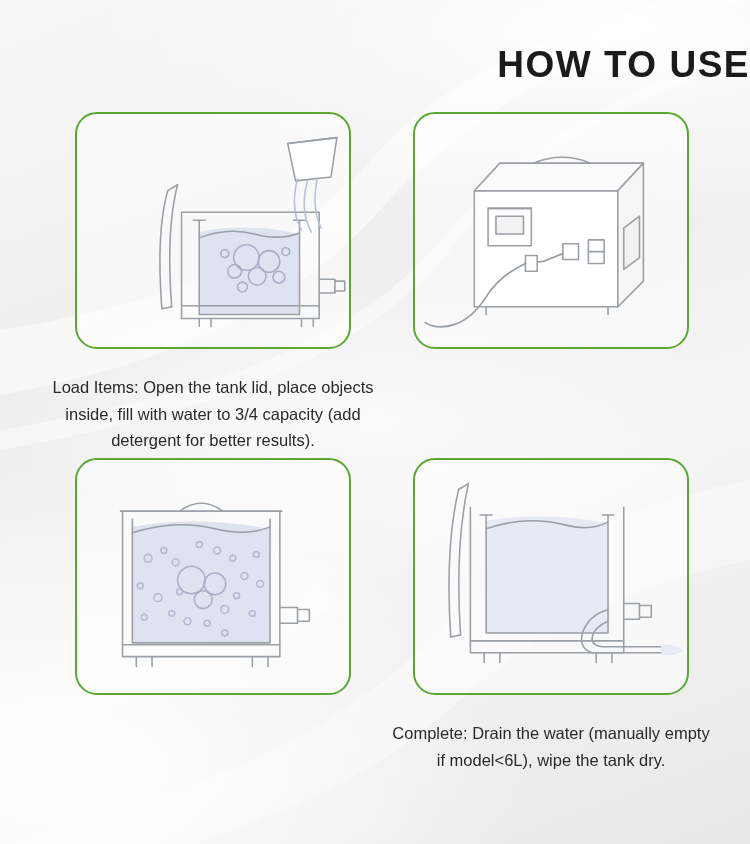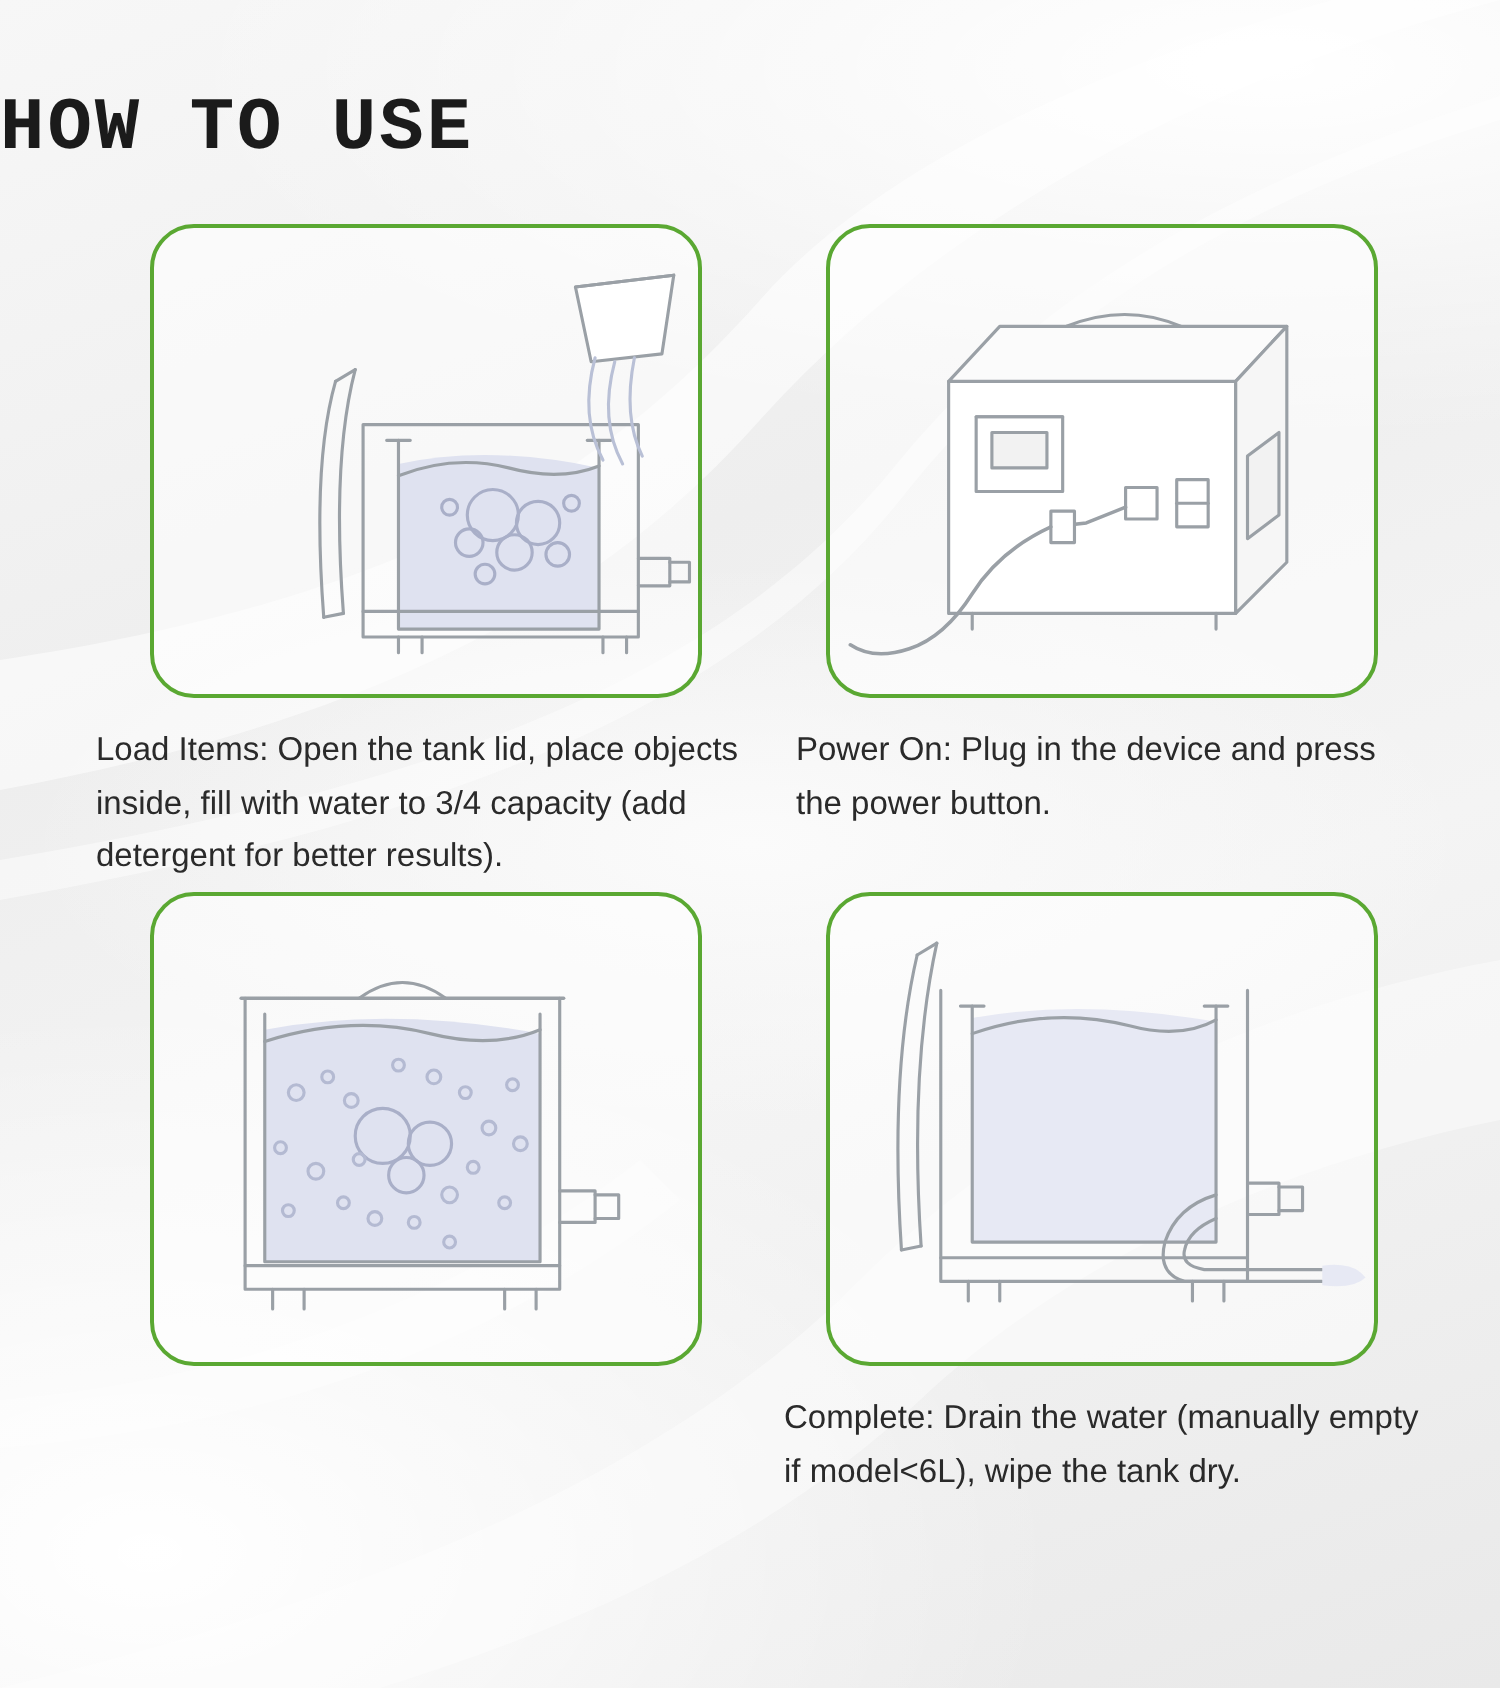--- a/index.html
+++ b/index.html
@@ -21,27 +21,27 @@
       radial-gradient(ellipse 900px 300px at 85% 4%, #ffffff 0%, rgba(255,255,255,0) 62%),
       radial-gradient(ellipse 700px 420px at 10% 92%, #ffffff 0%, rgba(255,255,255,0) 65%),
       radial-gradient(ellipse 520px 200px at 50% 50%, #fbfbfb 0%, rgba(255,255,255,0) 70%),
       linear-gradient(160deg, #f7f7f7 0%, #eeeeee 35%, #f4f4f4 60%, #e9e9e9 100%);
     z-index: 0;
   }
   .bg svg { position: absolute; inset: 0; width: 100%; height: 100%; }
   .page { position: relative; z-index: 1; width: 750px; height: 844px; }
 
   .title {
-    text-align: left;
+    text-align: right;
     font-size: 37px;
     font-weight: bold;
     letter-spacing: 1.5px;
     color: #1b1b1b;
     padding-top: 44px;
-    font-family: Liberation Mono, monospace;
+    font-family: Liberation Sans, sans-serif;
   }
 
   .grid {
     margin-top: 26px;
     display: grid;
     grid-template-columns: 1fr 1fr;
     grid-template-rows: auto auto;
     column-gap: 14px;
     row-gap: 4px;
     padding: 0 48px;
@@ -56,22 +56,23 @@
     border-radius: 22px;
     background: rgba(255,255,255,0.55);
     display: flex;
     align-items: center;
     justify-content: center;
     overflow: hidden;
   }
   .frame svg { width: 100%; height: 100%; display: block; }
 
   .caption {
-    margin-top: 13px;
+    margin-top: 25px;
     width: 330px;
+    text-align: center;
     font-size: 16.5px;
     line-height: 1.62;
     color: #2a2a2a;
   }
   .step.right .caption { width: 306px; }
   .step.r2c1 .caption { width: 316px; }
   .step.r2c2 .caption { width: 318px; }
 </style>
 </head>
 <body>
@@ -161,21 +162,20 @@
             <path d="M212 116 L228 104 L228 146 L212 158 Z" fill="#f2f2f2"></path>
 
             <path d="M72 196 L72 204 M196 196 L196 204"></path>
 
             <path d="M150 142 L130 150 L112 152" stroke-width="1.8"></path>
             <path d="M112 144 L124 144 L124 160 L112 160 Z" fill="#ffffff"></path>
             <path d="M112 152 Q86 164 72 186 Q58 208 40 214 Q22 220 10 212" stroke-width="1.8"></path>
           </g>
         </svg>
       </div>
-      <div class="caption">Power On: Plug in the device and press the power button.</div>
     </div>
 
     <div class="step r2c1">
       <div class="frame">
         <svg viewBox="0 0 276 237">
           <g fill="none" stroke="#9aa0a6" stroke-width="1.6" stroke-linejoin="round" stroke-linecap="round">
 
             <path d="M56 186 L56 68 Q120 56 196 70 L196 186 Z" fill="#dfe2f0" stroke="none"></path>
 
             <path d="M44 52 L208 52" stroke-width="1.8"></path>

